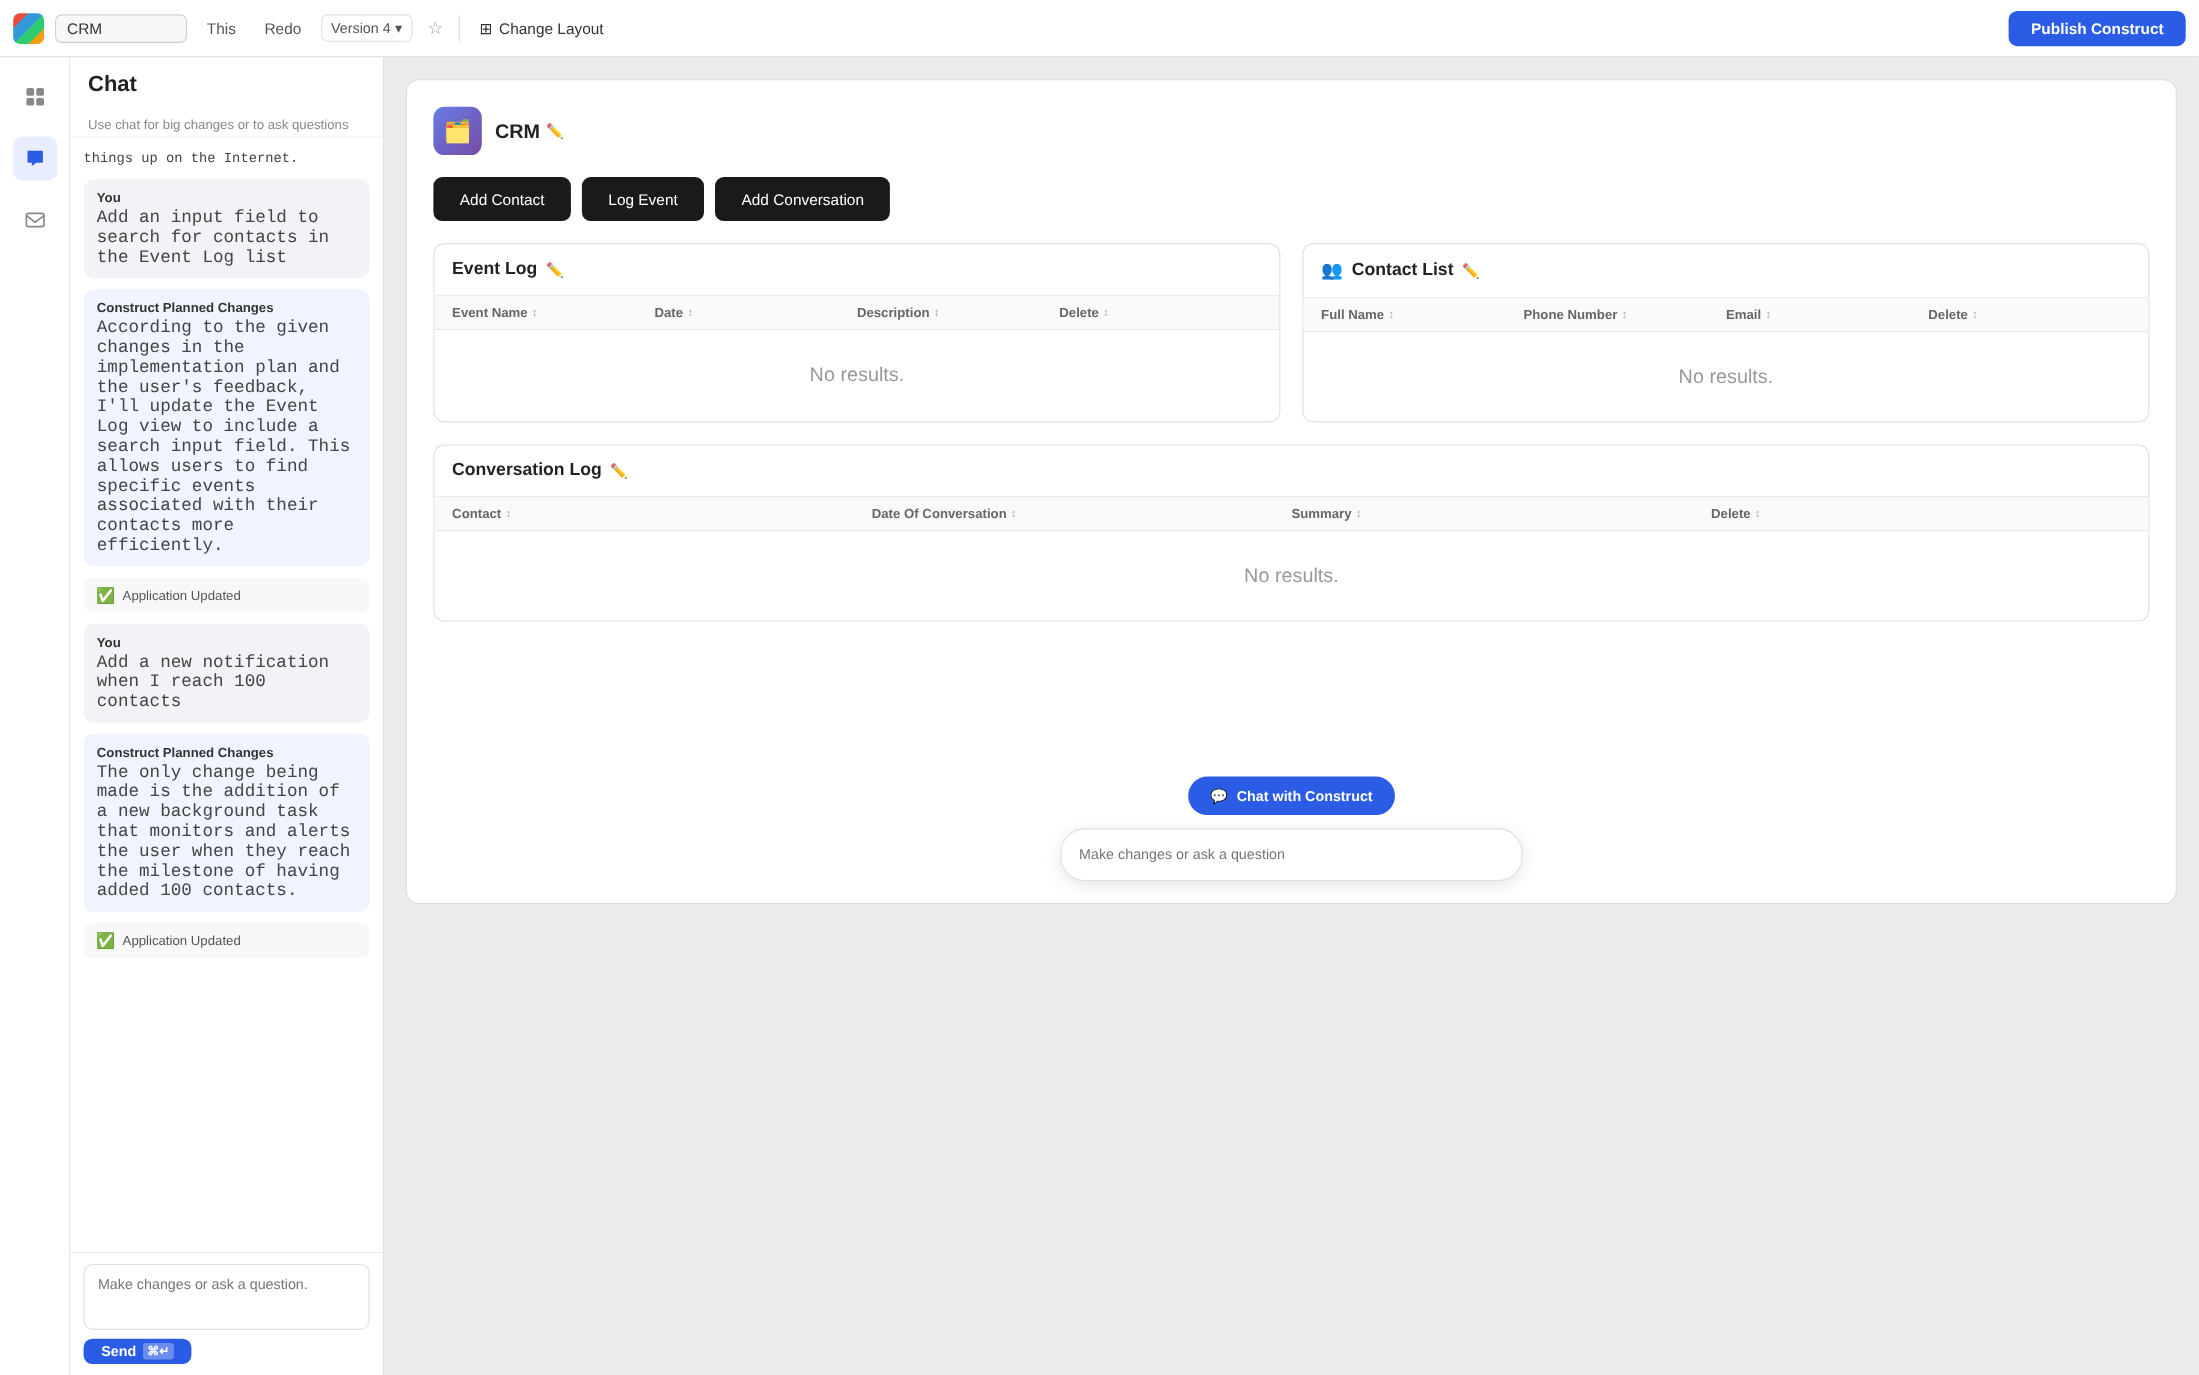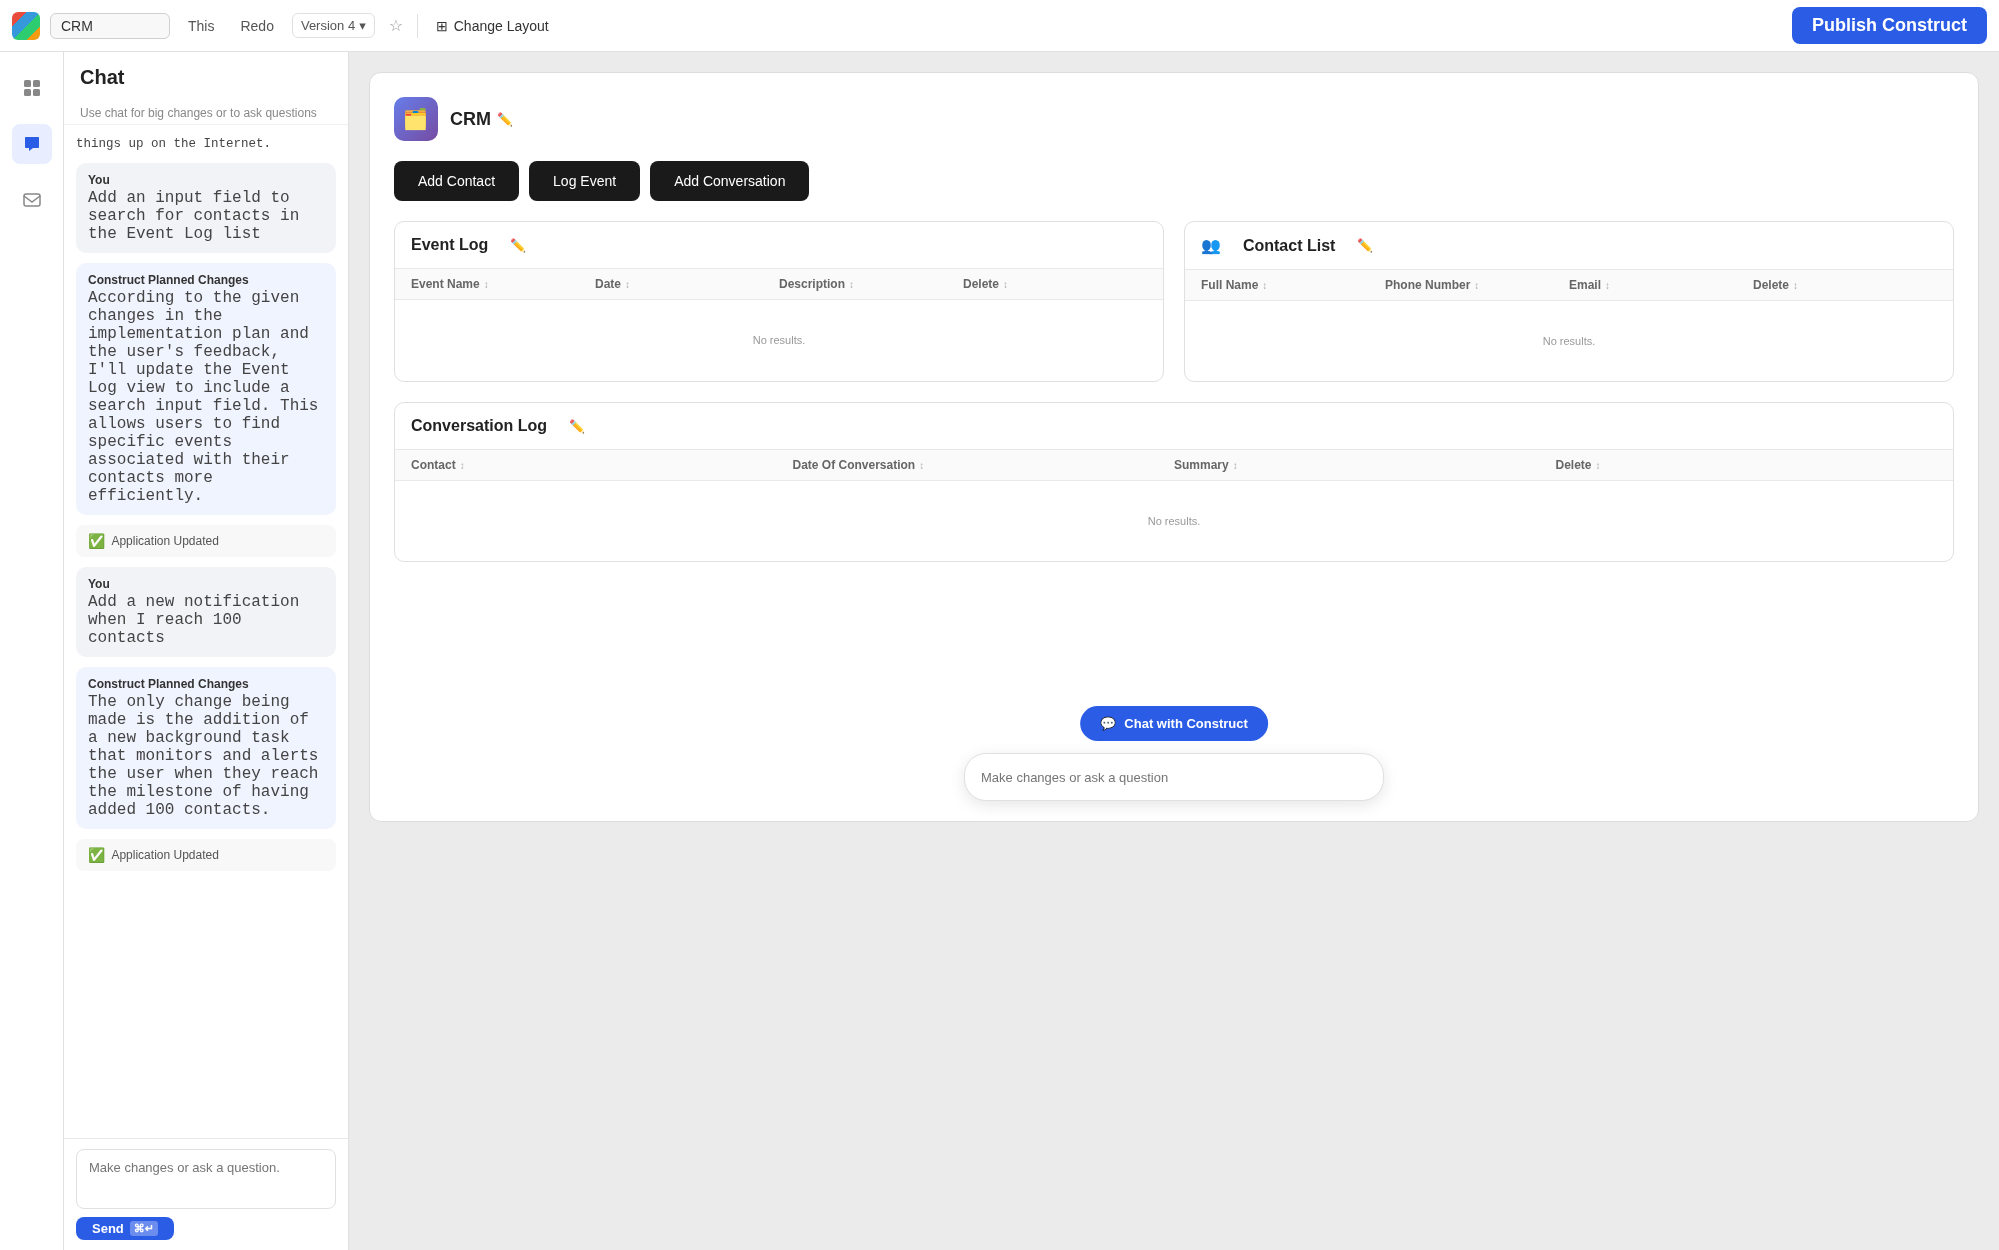--- a/index.html
+++ b/index.html
@@ -36,21 +36,21 @@
     }
     .topbar-divider { width: 1px; height: 24px; background: #e0e0e0; }
     .topbar-change-layout {
       display: flex; align-items: center; gap: 6px;
       font-size: 14px; color: #333; cursor: pointer;
       border: none; background: none; padding: 4px 8px;
     }
     .topbar-spacer { flex: 1; }
     .topbar-publish {
       background: #2b5ce6; color: #fff; border: none;
-      border-radius: 8px; padding: 8px 20px; font-size: 18px;
+      border-radius: 8px; padding: 8px 20px; font-size: 14px;
       font-weight: 600; cursor: pointer;
     }
 
     
     .main-layout {
       display: flex; height: calc(1250px - 52px);
     }
 
     
     .sidebar {
@@ -151,37 +151,37 @@
     
     .tables-row {
       display: flex; gap: 20px; margin-bottom: 20px;
     }
     .table-card {
       background: #fff; border: 1px solid #e0e0e0; border-radius: 10px;
       overflow: hidden; flex: 1;
     }
 
     .table-header {
-      display: flex; align-items: center; gap: 22px;
+      display: flex; align-items: center; gap: 8px;
       padding: 14px 16px; border-bottom: 1px solid #e8e8e8;
       font-size: 16px; font-weight: 700; color: #222;
     }
 
     .table-col-header {
       display: flex; background: #fafafa; border-bottom: 1px solid #e8e8e8;
       padding: 8px 16px;
     }
     .table-col {
       font-size: 12px; color: #666; font-weight: 600;
       display: flex; align-items: center; gap: 4px; flex: 1;
     }
     .sort-icon { color: #aaa; font-size: 10px; }
 
     .table-body {
-      padding: 30px 16px; text-align: center; color: #999; font-size: 11px; min-height: 80px;
+      padding: 30px 16px; text-align: center; color: #999; font-size: 18px; min-height: 80px;
       display: flex; align-items: center; justify-content: center;
     }
 
     
     .conversation-section { margin-bottom: 20px; }
 
     
     .chat-float-btn {
       position: absolute; bottom: 80px; left: 50%; transform: translateX(-50%);
       background: #2b5ce6; color: #fff; border: none; border-radius: 20px;

